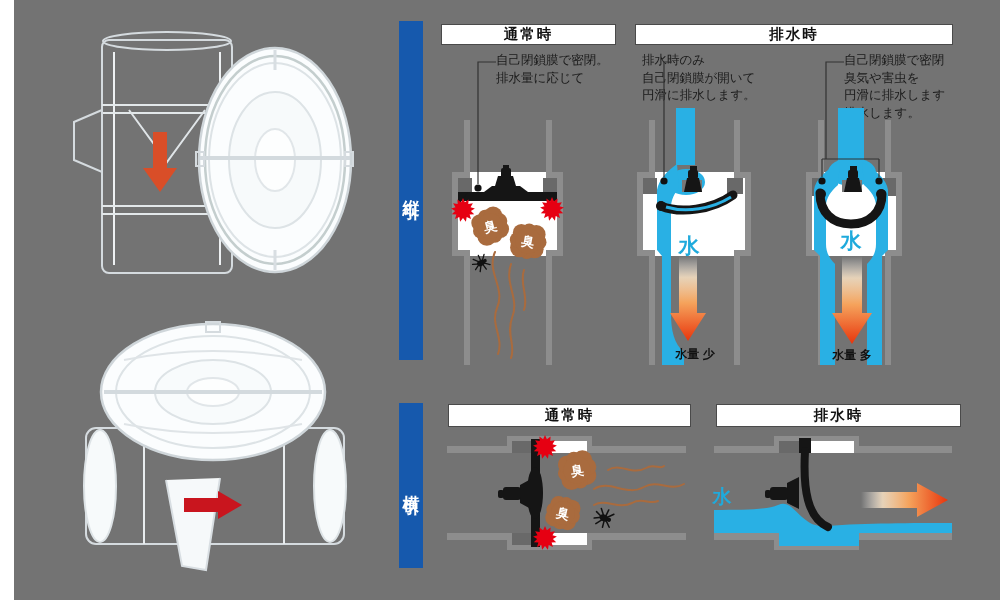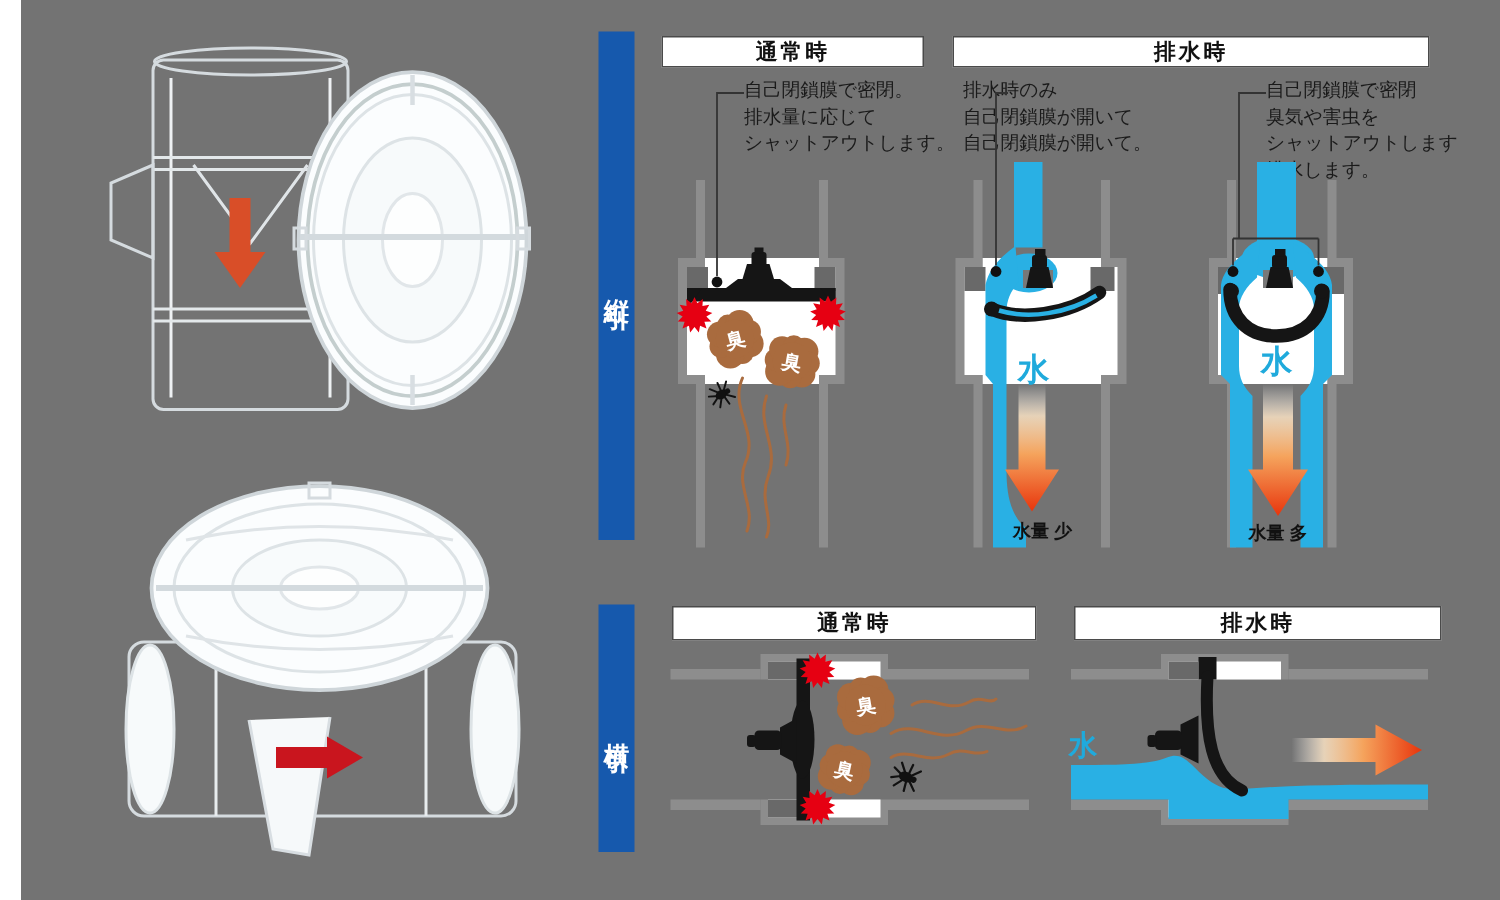--- a/index.html
+++ b/index.html
@@ -104,31 +104,30 @@
   <div class="hdr" style="left:434px;top:404px;width:241px;height:21px">
     <span>通常時</span>
   </div>
   <div class="hdr" style="left:702px;top:404px;width:243px;height:21px">
     <span>排水時</span>
   </div>
 
   <div class="ann" style="left:482px;top:52px">
     <div>自己閉鎖膜で密閉。</div>
     <div>排水量に応じて</div>
-    <div>シャットアウトします。</div>
   </div>
   <div class="ann" style="left:628px;top:52px">
     <div>排水時のみ</div>
     <div>自己閉鎖膜が開いて</div>
-    <div>自己閉鎖膜が開いて。</div>
+    <div>円滑に排水します。</div>
   </div>
   <div class="ann" style="left:830px;top:52px">
     <div>自己閉鎖膜で密閉</div>
     <div>臭気や害虫を</div>
-    <div>シャットアウトします</div>
+    <div>円滑に排水します</div>
     <div>排水します。</div>
   </div>
 
   <svg id="diagrams" style="left:410px;top:35px" width="590" height="540" viewBox="410 35 590 540">
     <defs>
       <linearGradient id="gradV" x1="0" y1="0" x2="0" y2="1">
         <stop offset="0" stop-color="#ffffff" stop-opacity="0"></stop>
         <stop offset="0.25" stop-color="#fbe3c4" stop-opacity="0.85"></stop>
         <stop offset="0.55" stop-color="#f5a35c"></stop>
         <stop offset="1" stop-color="#e8350c"></stop>

